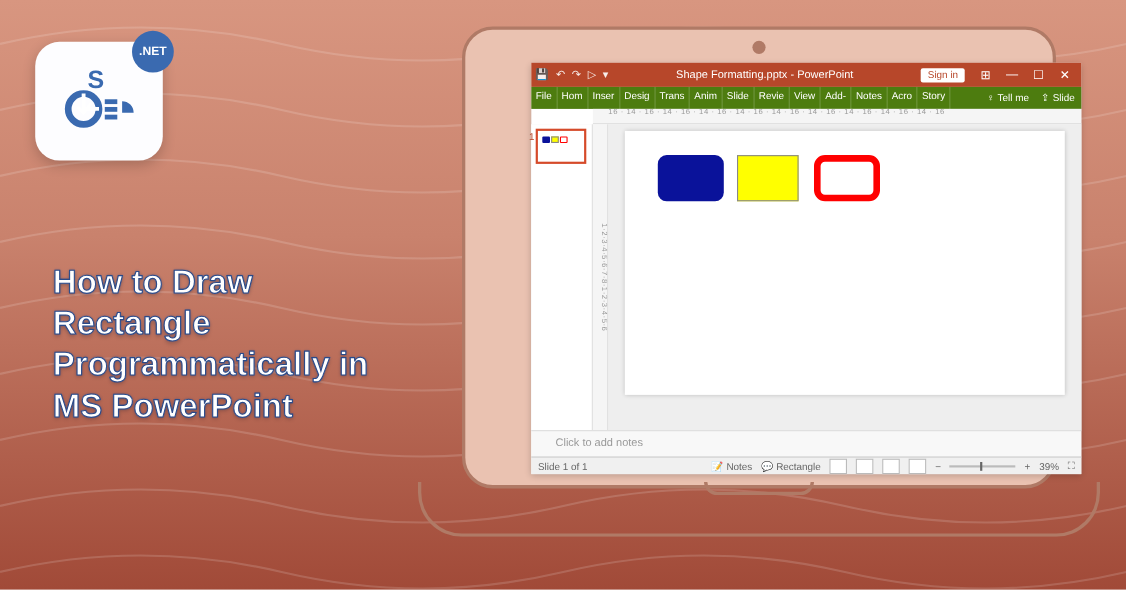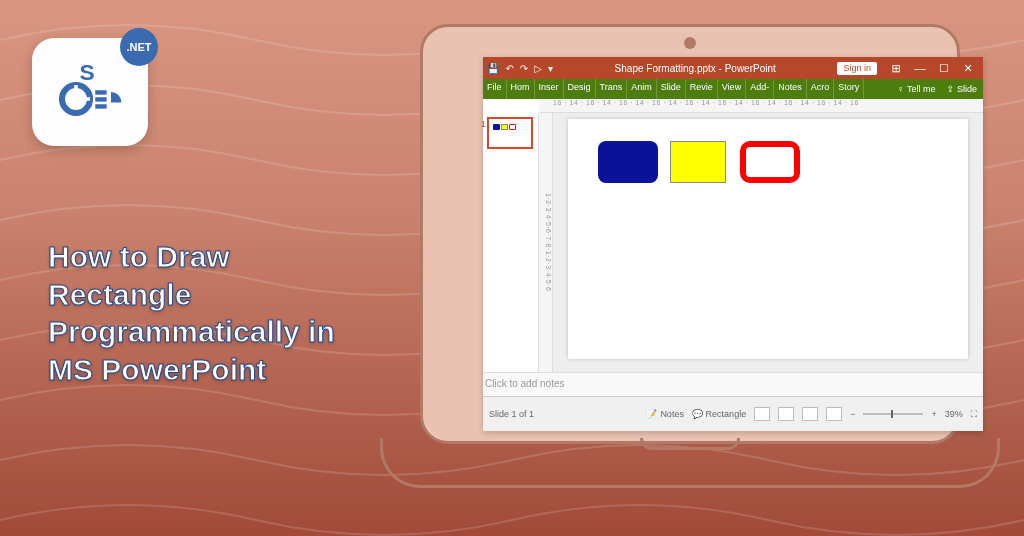--- a/index.html
+++ b/index.html
@@ -203,24 +203,24 @@
   .shape { position:absolute; top:22px; }
   .shape1 { left:30px; width:60px; height:42px; background:#0a129a; border-radius:8px; }
   .shape2 { left:102px; width:56px; height:42px; background:#ffff00; border:1px solid #888; }
   .shape3 { left:172px; width:60px; height:42px; background:#fff; border:6px solid #ff0000; border-radius:10px; }
   .notes {
     height: 24px;
     background: #f8f8f8;
     border-top: 1px solid #ddd;
     color: #999;
     font-size: 10px;
-    padding: 5px 2px;
+    padding: 5px 22px;
   }
   .statusbar {
-    height: 35px;
+    height: 16px;
     background: #f0f0f0;
     border-top: 1px solid #ccc;
     display: flex;
     align-items: center;
     font-size: 9px;
     color: #666;
     padding: 0 6px;
     gap: 8px;
   }
   .statusbar .sp { flex:1; }

